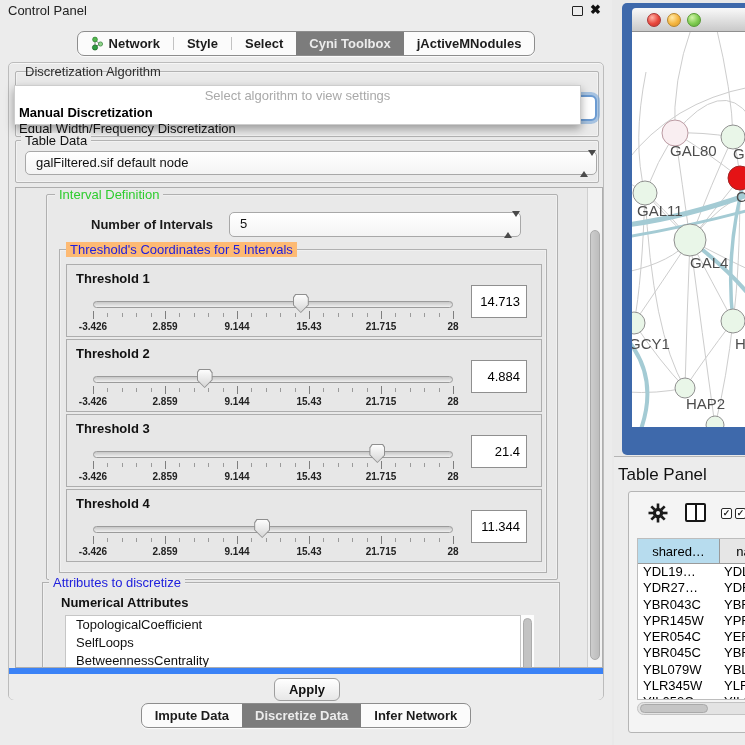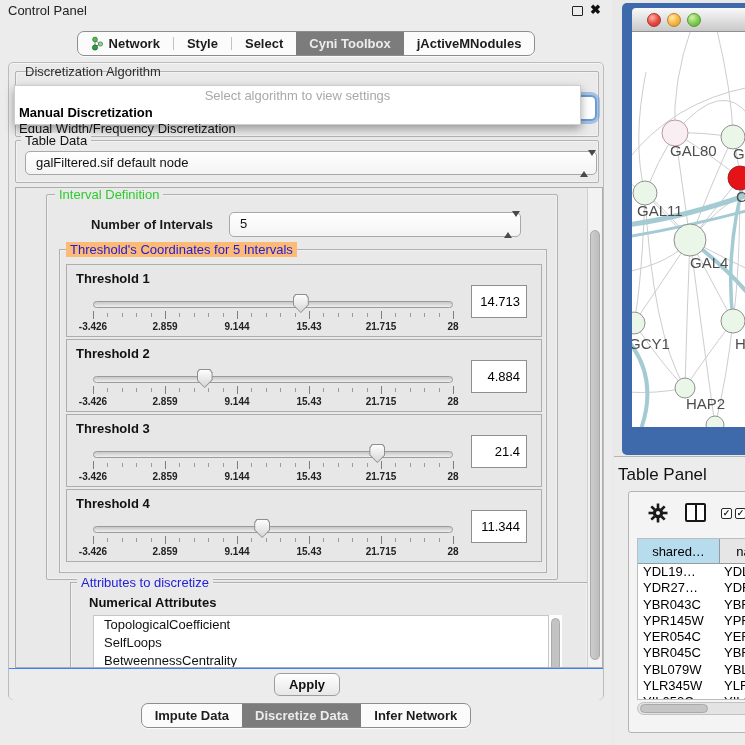--- a/index.html
+++ b/index.html
@@ -74,30 +74,30 @@
   .thumb-outer { position:absolute; top:1px; width:16px; height:19px; margin-left:-8px; background:#8f8f8f; clip-path:polygon(15% 0,85% 0,100% 18%,100% 58%,50% 100%,0 58%,0 18%); }
   .thumb-inner { position:absolute; left:1px; top:1px; width:14px; height:17px; background:linear-gradient(#fdfdfd,#d6d6d6); clip-path:polygon(15% 0,85% 0,100% 18%,100% 58%,50% 100%,0 58%,0 18%); }
   .ticks { position:absolute; left:2px; top:18px; width:360px; height:8px; }
   .tick { position:absolute; top:0; width:1px; background:#7e7e7e; }
   .tick.minor { height:4px; top:2px; background:#9a9a9a; }
   .tick.major { height:8px; }
   .tick-label { position:absolute; top:28px; font-size:10px; font-weight:bold; color:#222; transform:translateX(-50%); white-space:nowrap; }
   .value-box { position:absolute; right:14px; top:20px; width:56px; height:33px; background:#fff; border:1px solid #8f8f8f; font-size:13px; line-height:31px; text-align:right; padding-right:6px; color:#000; }
 
   
-  #attr-group { left:26px; top:394px; width:518px; height:120px; border:1px solid #b0b0b0; box-shadow:inset 0 0 0 1px #f0f0f0;margin-left:28px; }
+  #attr-group { left:26px; top:394px; width:518px; height:120px; border:1px solid #b0b0b0; box-shadow:inset 0 0 0 1px #f0f0f0; }
   #attr-label { left:6px; top:-8px; background:#e9e9e9; }
   #attr-list-title { left:18px; top:12px; font-size:13px; font-weight:bold; color:#111; }
   #attr-list { left:22px; top:32px; width:456px; height:56px; background:#fff; border:1px solid #c6c6c6; overflow:hidden; }
   .attr-item { font-size:13px; color:#111; padding:1px 0 1px 10px; line-height:16px; }
   #attr-scrollbar { left:478px; top:32px; width:13px; height:56px; background:#fdfdfd; }
   #attr-thumb { left:2px; top:3px; width:9px; height:60px; background:#c3c3c3; border:1px solid #ababab; border-radius:5px; }
 
   
-  #apply-row { left:0px; top:605px; width:594px; height:32px; background:#ececec; border-top:1px solid #3b82f6; border-radius:0 0 5px 5px; }
+  #apply-row { left:0px; top:605px; width:594px; height:32px; background:#ececec; border-top:6px solid #3b82f6; border-radius:0 0 5px 5px; }
   #apply-btn { left:265px; top:4px; width:66px; height:23px; background:linear-gradient(#ffffff,#e7e7e7); border:1px solid #9e9e9e; border-radius:6px; font-size:13px; font-weight:bold; text-align:center; line-height:21px; color:#111; }
   #bottom-tabs { left:0; top:703px; width:612px; display:flex; justify-content:center; }
 
   
   #net-frame { left:622px; top:3px; width:123px; height:452px; background:#3e69ab; border-radius:5px 0 0 5px; }
   #net-titlebar { left:10px; top:5px; width:113px; height:24px; background:linear-gradient(#f9f9f9,#c9c9c9); border-bottom:1px solid #8f8f8f; border-radius:4px 0 0 0; }
   .traffic { position:absolute; top:5px; width:14px; height:14px; border-radius:50%; }
   #tl-red { left:15px; background:radial-gradient(circle at 35% 30%, #ffb3a6, #e8463c 55%, #c0392b); border:1px solid #a33; }
   #tl-yellow { left:35px; background:radial-gradient(circle at 35% 30%, #ffe9a8, #f5b53f 55%, #d69a2d); border:1px solid #b8862b; }
   #tl-green { left:55px; background:radial-gradient(circle at 35% 30%, #d2f3a9, #7ecb4f 55%, #5ba336); border:1px solid #569a33; }

